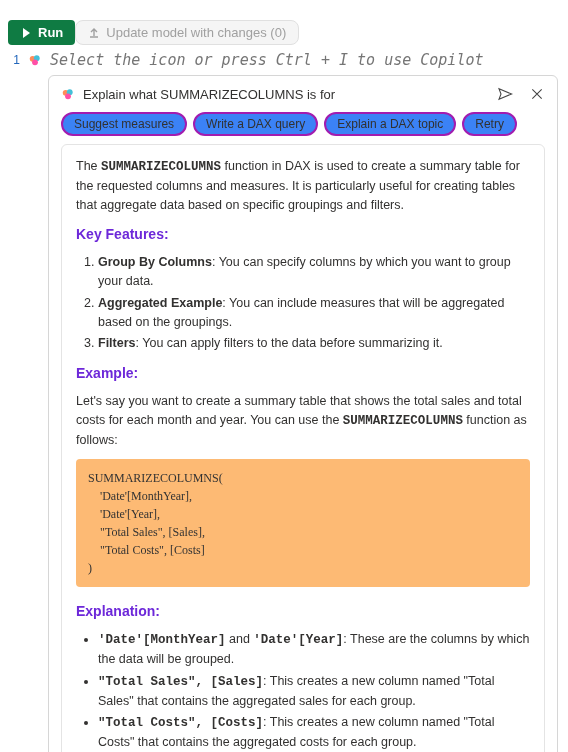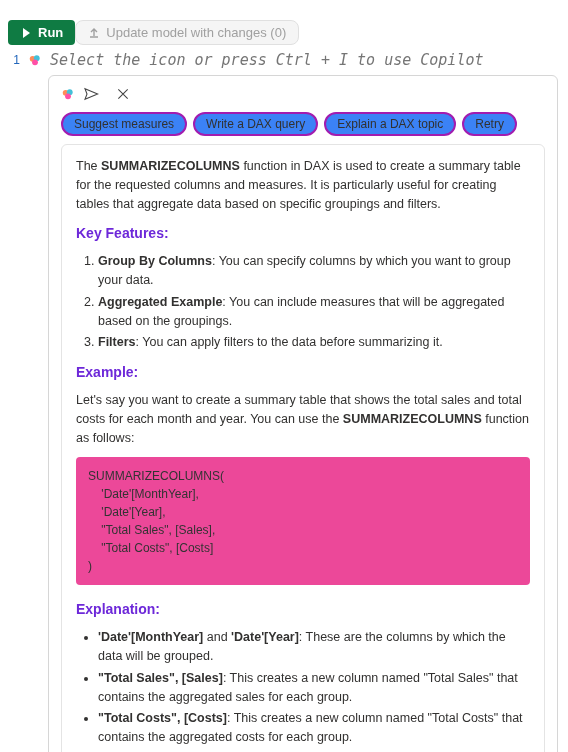--- a/index.html
+++ b/index.html
@@ -125,27 +125,27 @@
     font-size: 14px;
     font-weight: 700;
     margin: 10px 0 8px 0;
     color: #6d28d9;
   }
   .content ol, .content ul {
     padding-left: 22px;
     margin-bottom: 10px;
   }
   .content li { margin-bottom: 3px; }
-  .mono { font-family: Liberation Sans, sans-serif; margin-top: 22px; }
+  .mono { font-family: Liberation Mono, monospace; margin-top: 22px; }
   .bold { font-weight: 700; }
   .codeblock {
-    background: #ec4899;
+    background: #fdba74;
     border-radius: 4px;
     padding: 10px 12px;
-    font-family: Liberation Sans, sans-serif;
+    font-family: Liberation Serif, serif;
     font-size: 12px;
     white-space: pre;
     margin: 8px 0 14px 0;
     line-height: 1.5;
     color: #333;
   }
 </style>
 </head>
 <body>
 
@@ -174,20 +174,21 @@
   <input class="placeholder-text" placeholder="Select the icon or press Ctrl + I to use Copilot" style="">
 </div>
 
 <div class="panel">
   <div class="panel-header">
     <svg class="copilot-icon" viewBox="0 0 24 24">
       <circle cx="8" cy="10" r="5" fill="#ff8c59"></circle>
         <circle cx="15" cy="9" r="5" fill="#44c0d8"></circle>
         <circle cx="12" cy="16" r="5" fill="#ff4fa6"></circle>
     </svg>
+    <input class="panel-input" value="Explain what SUMMARIZECOLUMNS is for" style="">
     <svg class="send-icon" viewBox="0 0 24 24" fill="none" stroke="currentColor" stroke-width="1.6">
         <path d="M3 20 L22 12 L3 4 L6 12 Z"></path>
       </svg>
     <svg class="close-icon" viewBox="0 0 24 24" fill="none" stroke="currentColor" stroke-width="1.6">
         <path d="M5 5 L19 19 M19 5 L5 19"></path>
       </svg>
   </div>
 
   <div class="chips">
     <button class="chip">Suggest measures</button>

